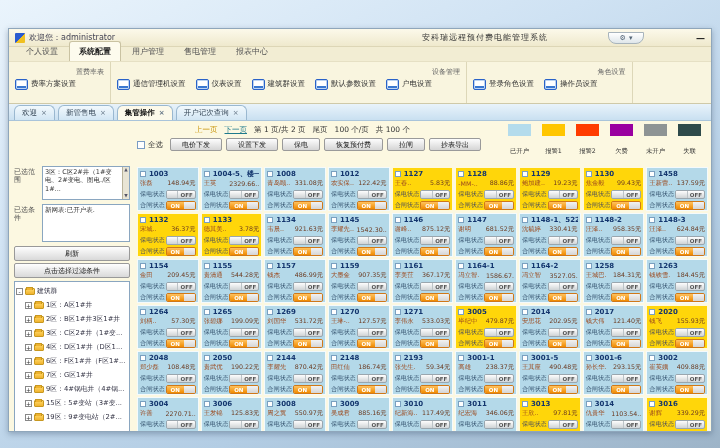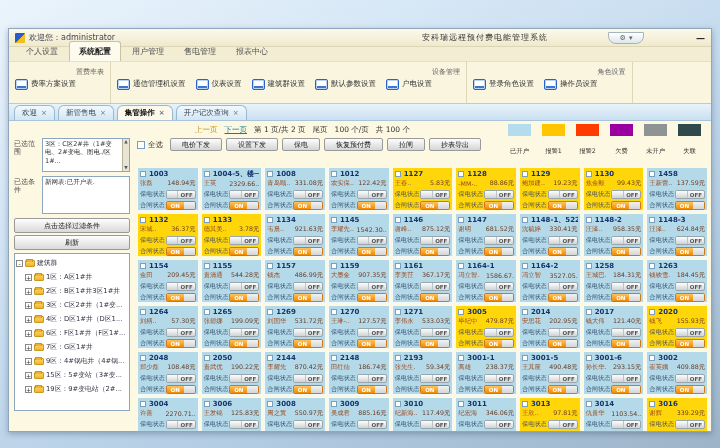--- a/index.html
+++ b/index.html
@@ -26,21 +26,21 @@
   .rtext{font-size:7.5px;color:#333;white-space:nowrap;}
   .rlabel{text-align:center;font-size:7px;color:#666;padding:2px 0 2px;}
   .rfill{flex:1;}
   
   .doctabs{height:17px;background:linear-gradient(#e9f3fa,#c9e0f1);border-bottom:1px solid #a9c4da;display:flex;align-items:flex-end;padding-left:5px;gap:3px;flex:none;}
   .dtab{height:14px;padding:7px 7px;border:1px solid #9ab8d0;border-bottom:none;border-radius:6px 6px 0 0;background:linear-gradient(#f2f9fd,#d2e6f4);font-size:7.5px;color:#345;display:flex;align-items:center;gap:4px;cursor:default;}
   .dtab.active{background:#fcf9ea;color:#111;font-weight:bold;}
   .dclose{font-size:7px;color:#678;}
   
   .content{flex:1;display:flex;background:#fcf8e1;overflow:hidden;}
-  .sidebar{width:124px;flex:none;padding:17px 3px 0 5px;font-size:7px;color:#444;}
+  .sidebar{width:124px;flex:none;padding:17px 3px 0 5px;font-size:7px;color:#444;margin-top:28px;}
   .field{display:flex;gap:3px;margin-bottom:4px;}
   .flabel{width:25px;flex:none;line-height:1.2;color:#555;padding-top:2px;}
   .fbox{flex:1;background:#fff;border:1px solid #8aa6c0;padding:1px 2px;font-size:6.5px;line-height:1.3;color:#333;overflow:hidden;position:relative;}
   .fbox.range{height:34px;padding-right:9px;}
   .fbox.cond{height:38px;}
   .vscroll{position:absolute;right:0;top:0;bottom:0;width:7px;background:#e9e5d5;border-left:1px solid #b9b39a;display:flex;flex-direction:column;justify-content:space-between;align-items:center;font-size:4.5px;color:#556;}
   .sbtn{display:block;width:100%;height:15px;margin:2px 0;background:linear-gradient(#fefefe,#d9d9d9);border:1px solid #999;border-radius:2px;font-size:7px;color:#222;}
   .tree{margin-top:3px;background:#fff;border:1px solid #8aa6c0;height:158px;padding:2px 1px;overflow:hidden;}
   .titem{display:flex;align-items:center;gap:2px;height:14px;white-space:nowrap;overflow:hidden;cursor:default;}
   .titem.child{padding-left:9px;}
@@ -200,22 +200,22 @@
           <span class="vscroll">
             <span>▲</span>
             <span>▼</span>
           </span>
         </div>
       </div>
       <div class="field">
         <span class="flabel">已选条件</span>
         <div class="fbox cond">新网表:已开户表.</div>
       </div>
+      <button class="sbtn">刷新</button>
       <button class="sbtn">点击选择过滤条件</button>
-      <button class="sbtn">刷新</button>
       <div class="tree">
         <div class="titem">
           <span class="expander">-</span>
           <span class="folder"></span>
           <span class="tlabel">建筑群</span>
         </div>
         <div>
   <div class="titem child">
     <span class="expander">+</span>
     <span class="folder"></span>

